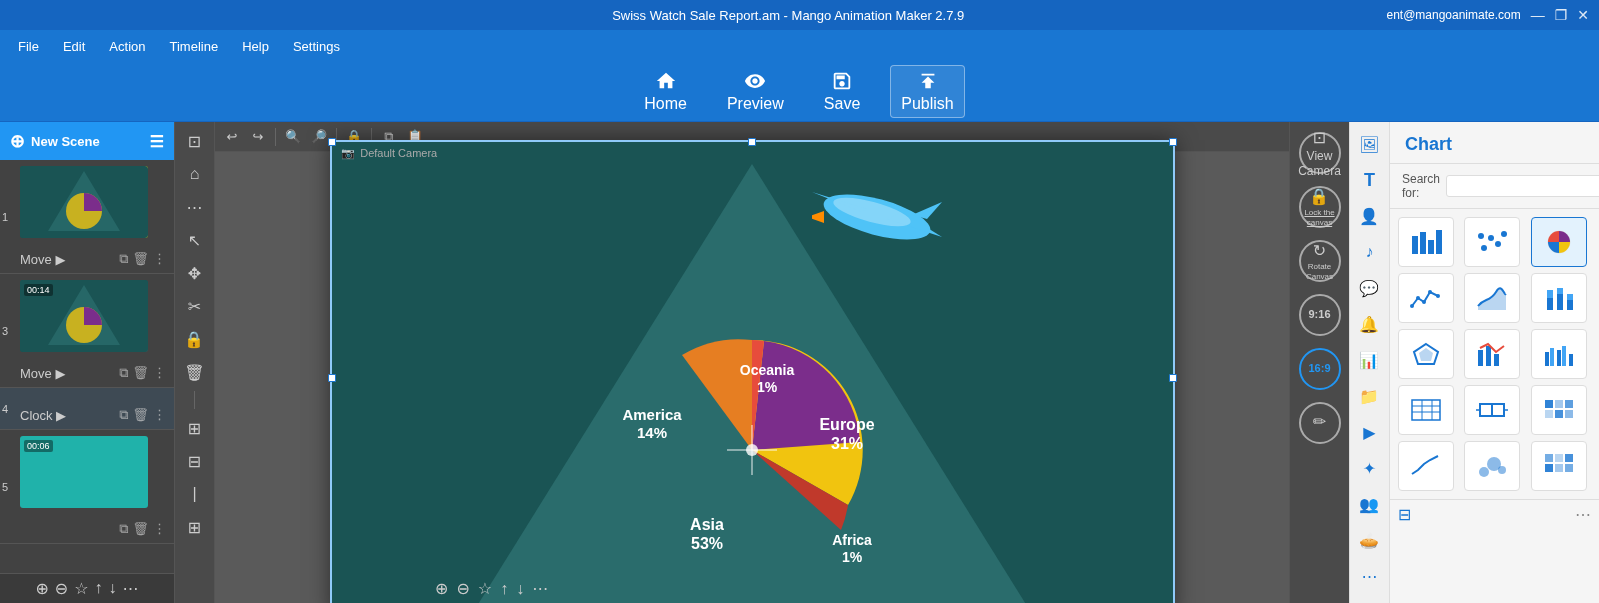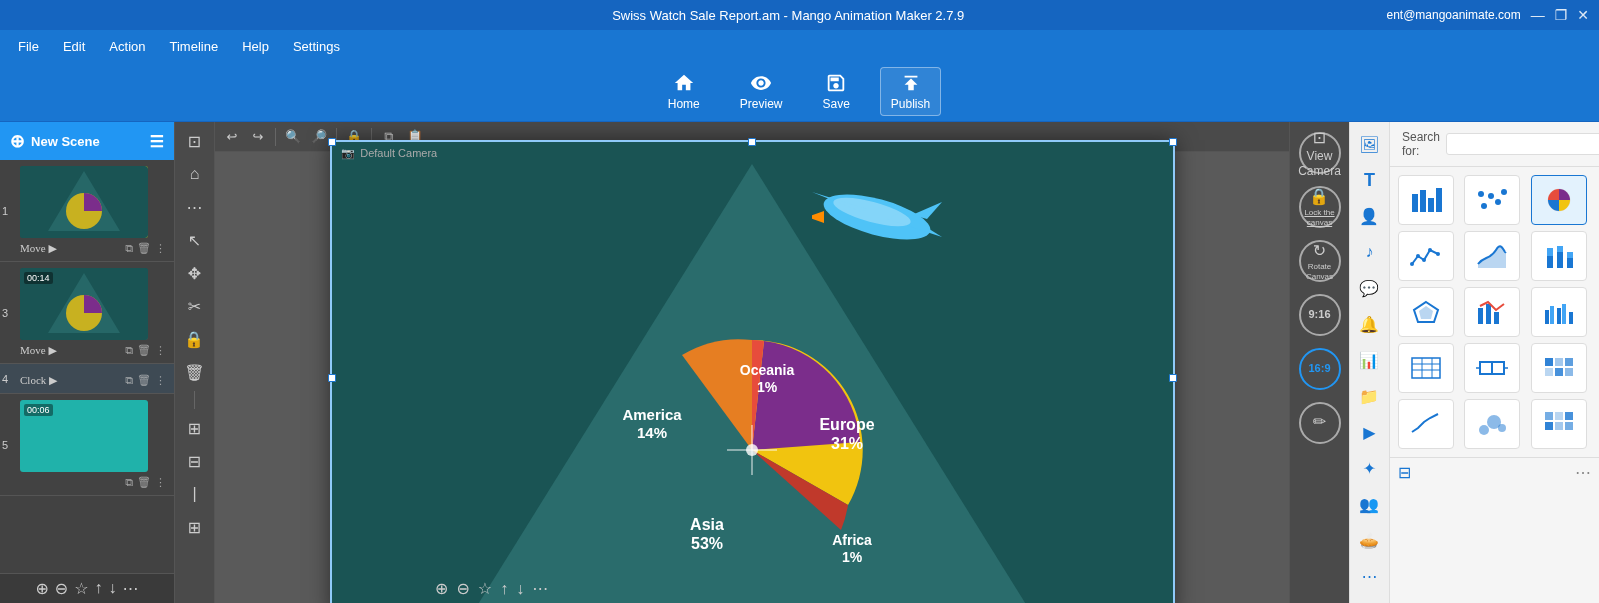--- a/index.html
+++ b/index.html
@@ -47,21 +47,21 @@
       gap: 20px;
       border-bottom: 1px solid #1565c0;
     }
     .toolbar-btn {
       display: flex;
       flex-direction: column;
       align-items: center;
       gap: 3px;
       cursor: pointer;
       color: #fff;
-      font-size: 12px;
+      font-size: 16px;
       padding: 4px 10px;
       border-radius: 4px;
     }
     .toolbar-btn svg { width: 22px; height: 22px; }
 
     
     .main-layout {
       display: flex;
       height: calc(603px - 30px - 32px - 60px);
       
@@ -106,25 +106,24 @@
       width: 128px;
       height: 72px;
       border-radius: 3px;
       overflow: hidden;
       position: relative;
     }
     .scene-actions {
       display: flex;
       justify-content: space-between;
       align-items: center;
-      margin-top: 4px;
+      margin-top: 13px;
       margin-left: 12px;
-      font-size: 11px;
+      font-size: 13px;
       color: #ccc;
-      font-family: Liberation Serif, serif;
     }
     .scene-action-icons { display: flex; gap: 4px; opacity: 0.7; }
     .tool-icon {
       width: 28px; height: 28px;
       display: flex; align-items: center; justify-content: center;
       cursor: pointer;
       border-radius: 4px;
       font-size: 14px;
       color: #ccc;
     }
@@ -629,20 +628,21 @@
     <div class="rs-icon">📊</div>
     <div class="rs-icon">📁</div>
     <div class="rs-icon">▶</div>
     <div class="rs-icon">✦</div>
     <div class="rs-icon">👥</div>
     <div class="rs-icon">🥧</div>
     <div class="rs-icon">⋯</div>
   </div>
 
   <div class="right-panel">
+    <div class="right-panel-header">Chart</div>
     <div class="right-panel-search">
       <span class="right-panel-search-label">Search for:</span>
       <input class="right-panel-search-input" type="text" placeholder="" style="">
 
     </div>
 
     <div class="chart-grid">
 
       <div class="chart-item">
         <svg width="32" height="28" viewBox="0 0 32 28">

